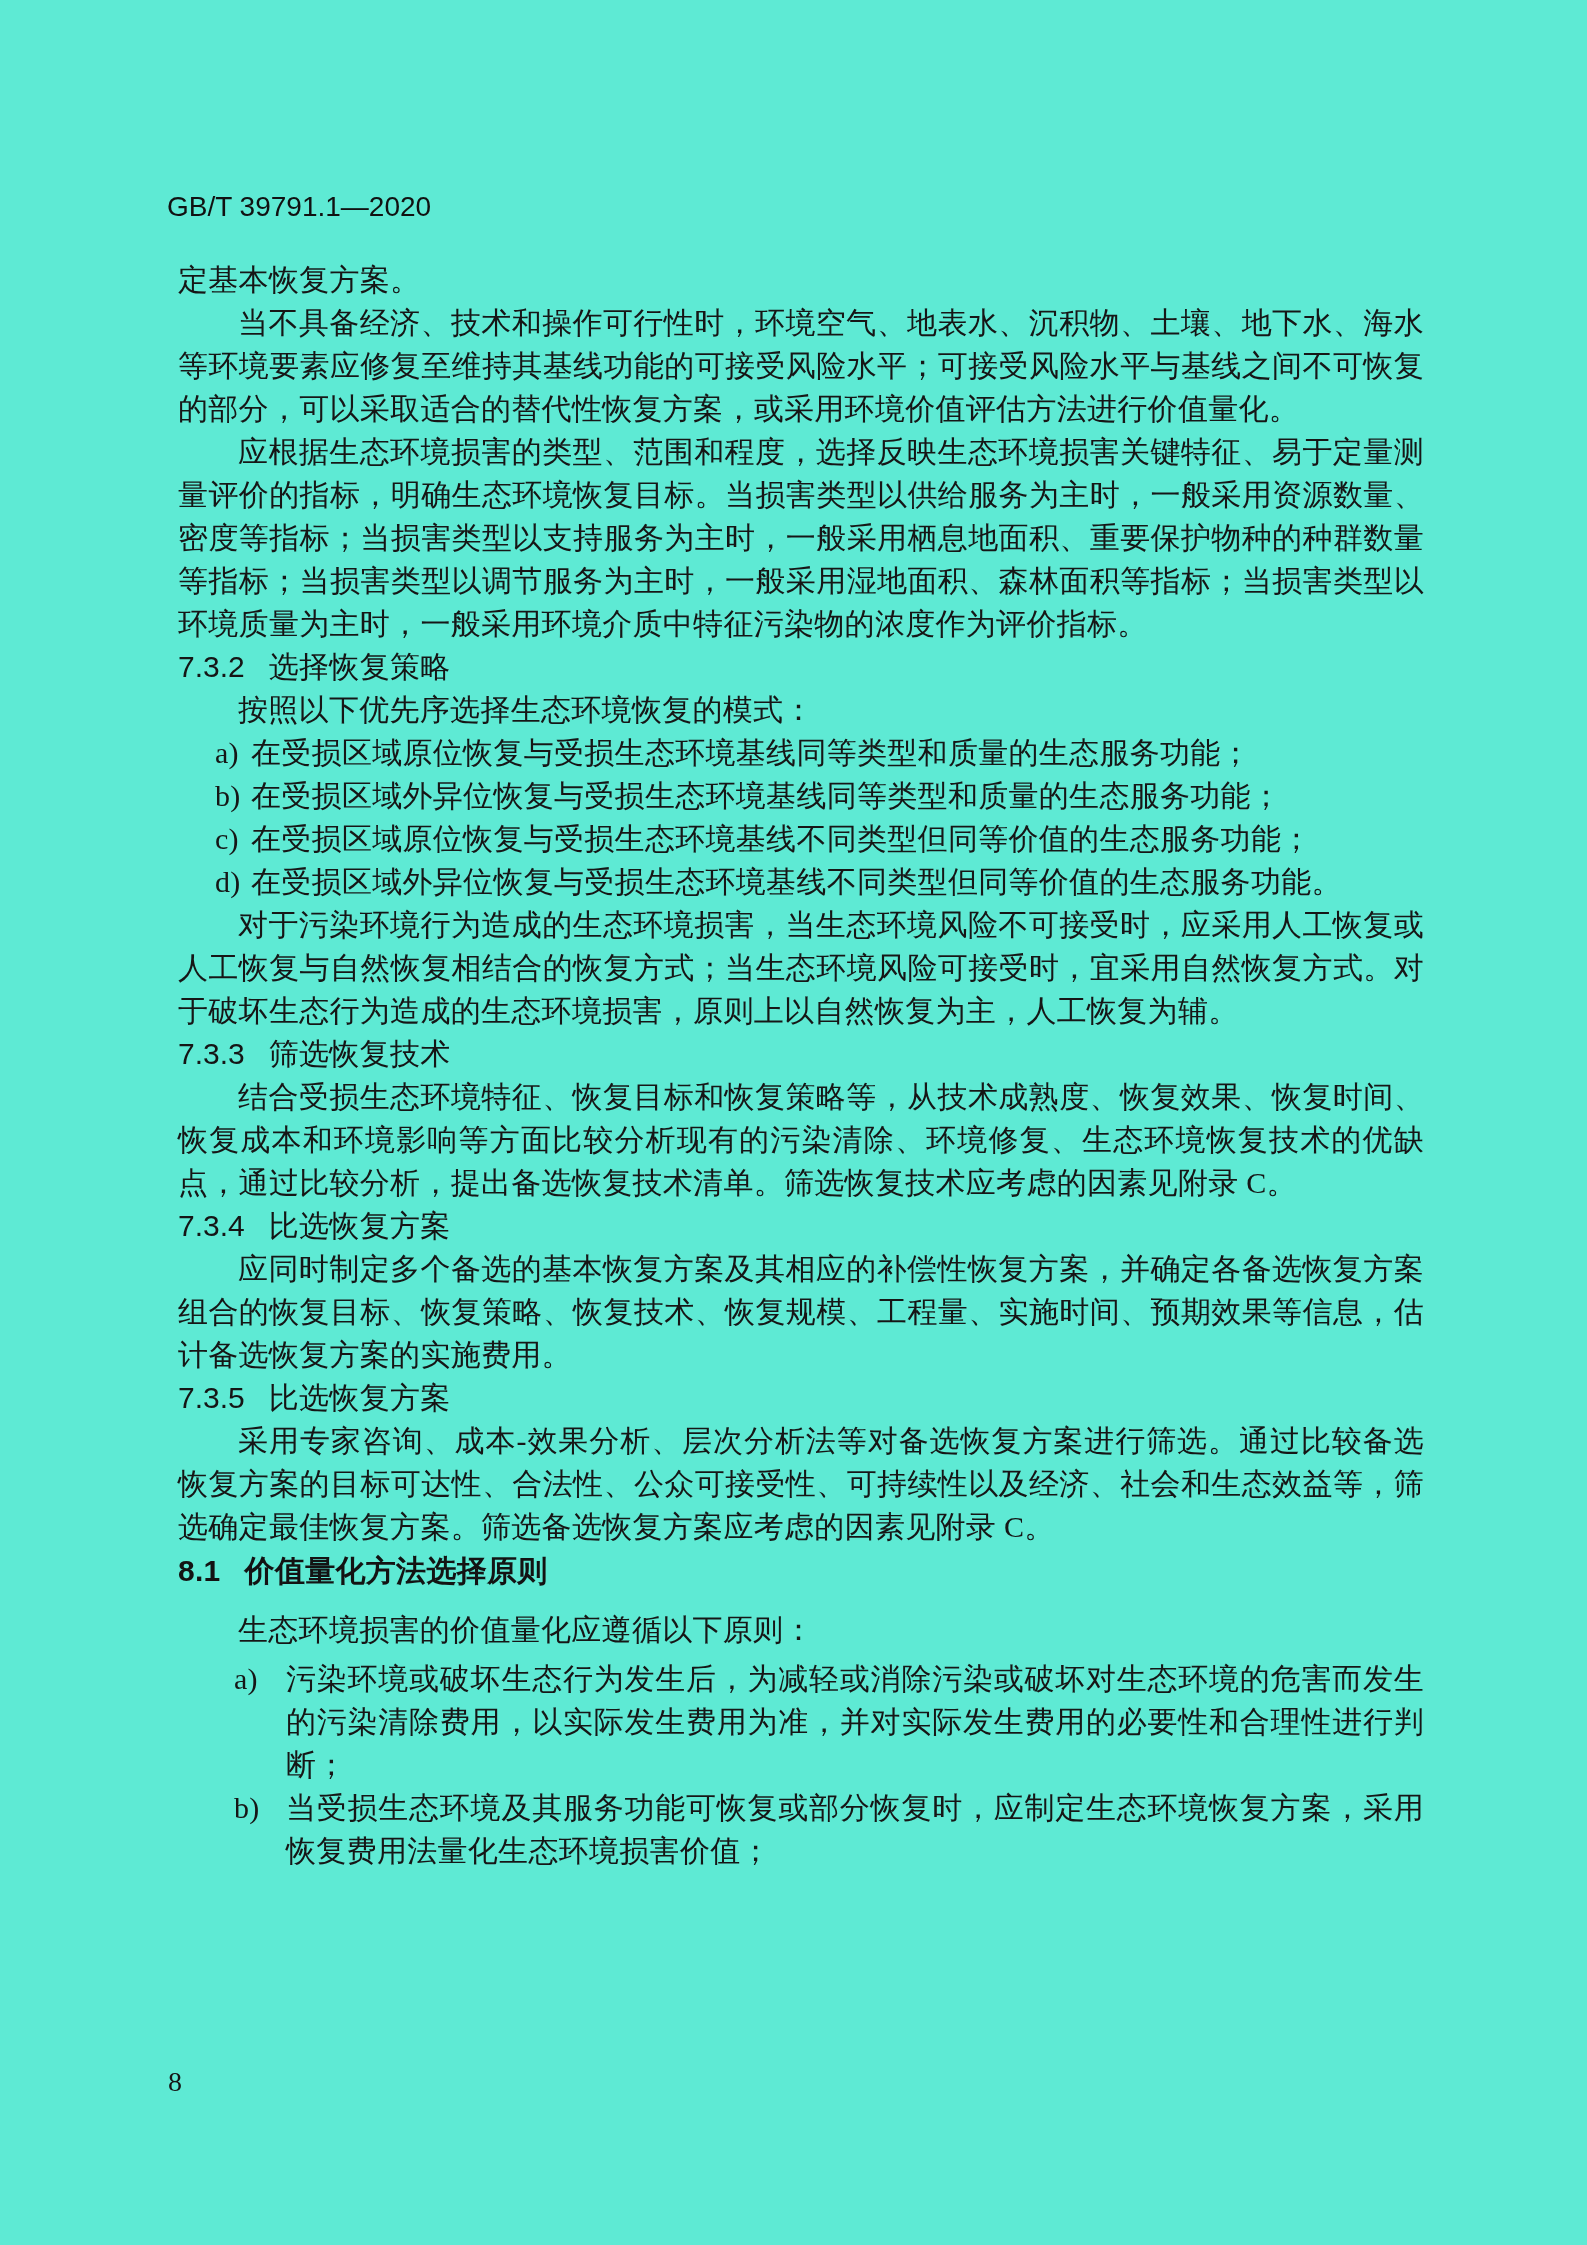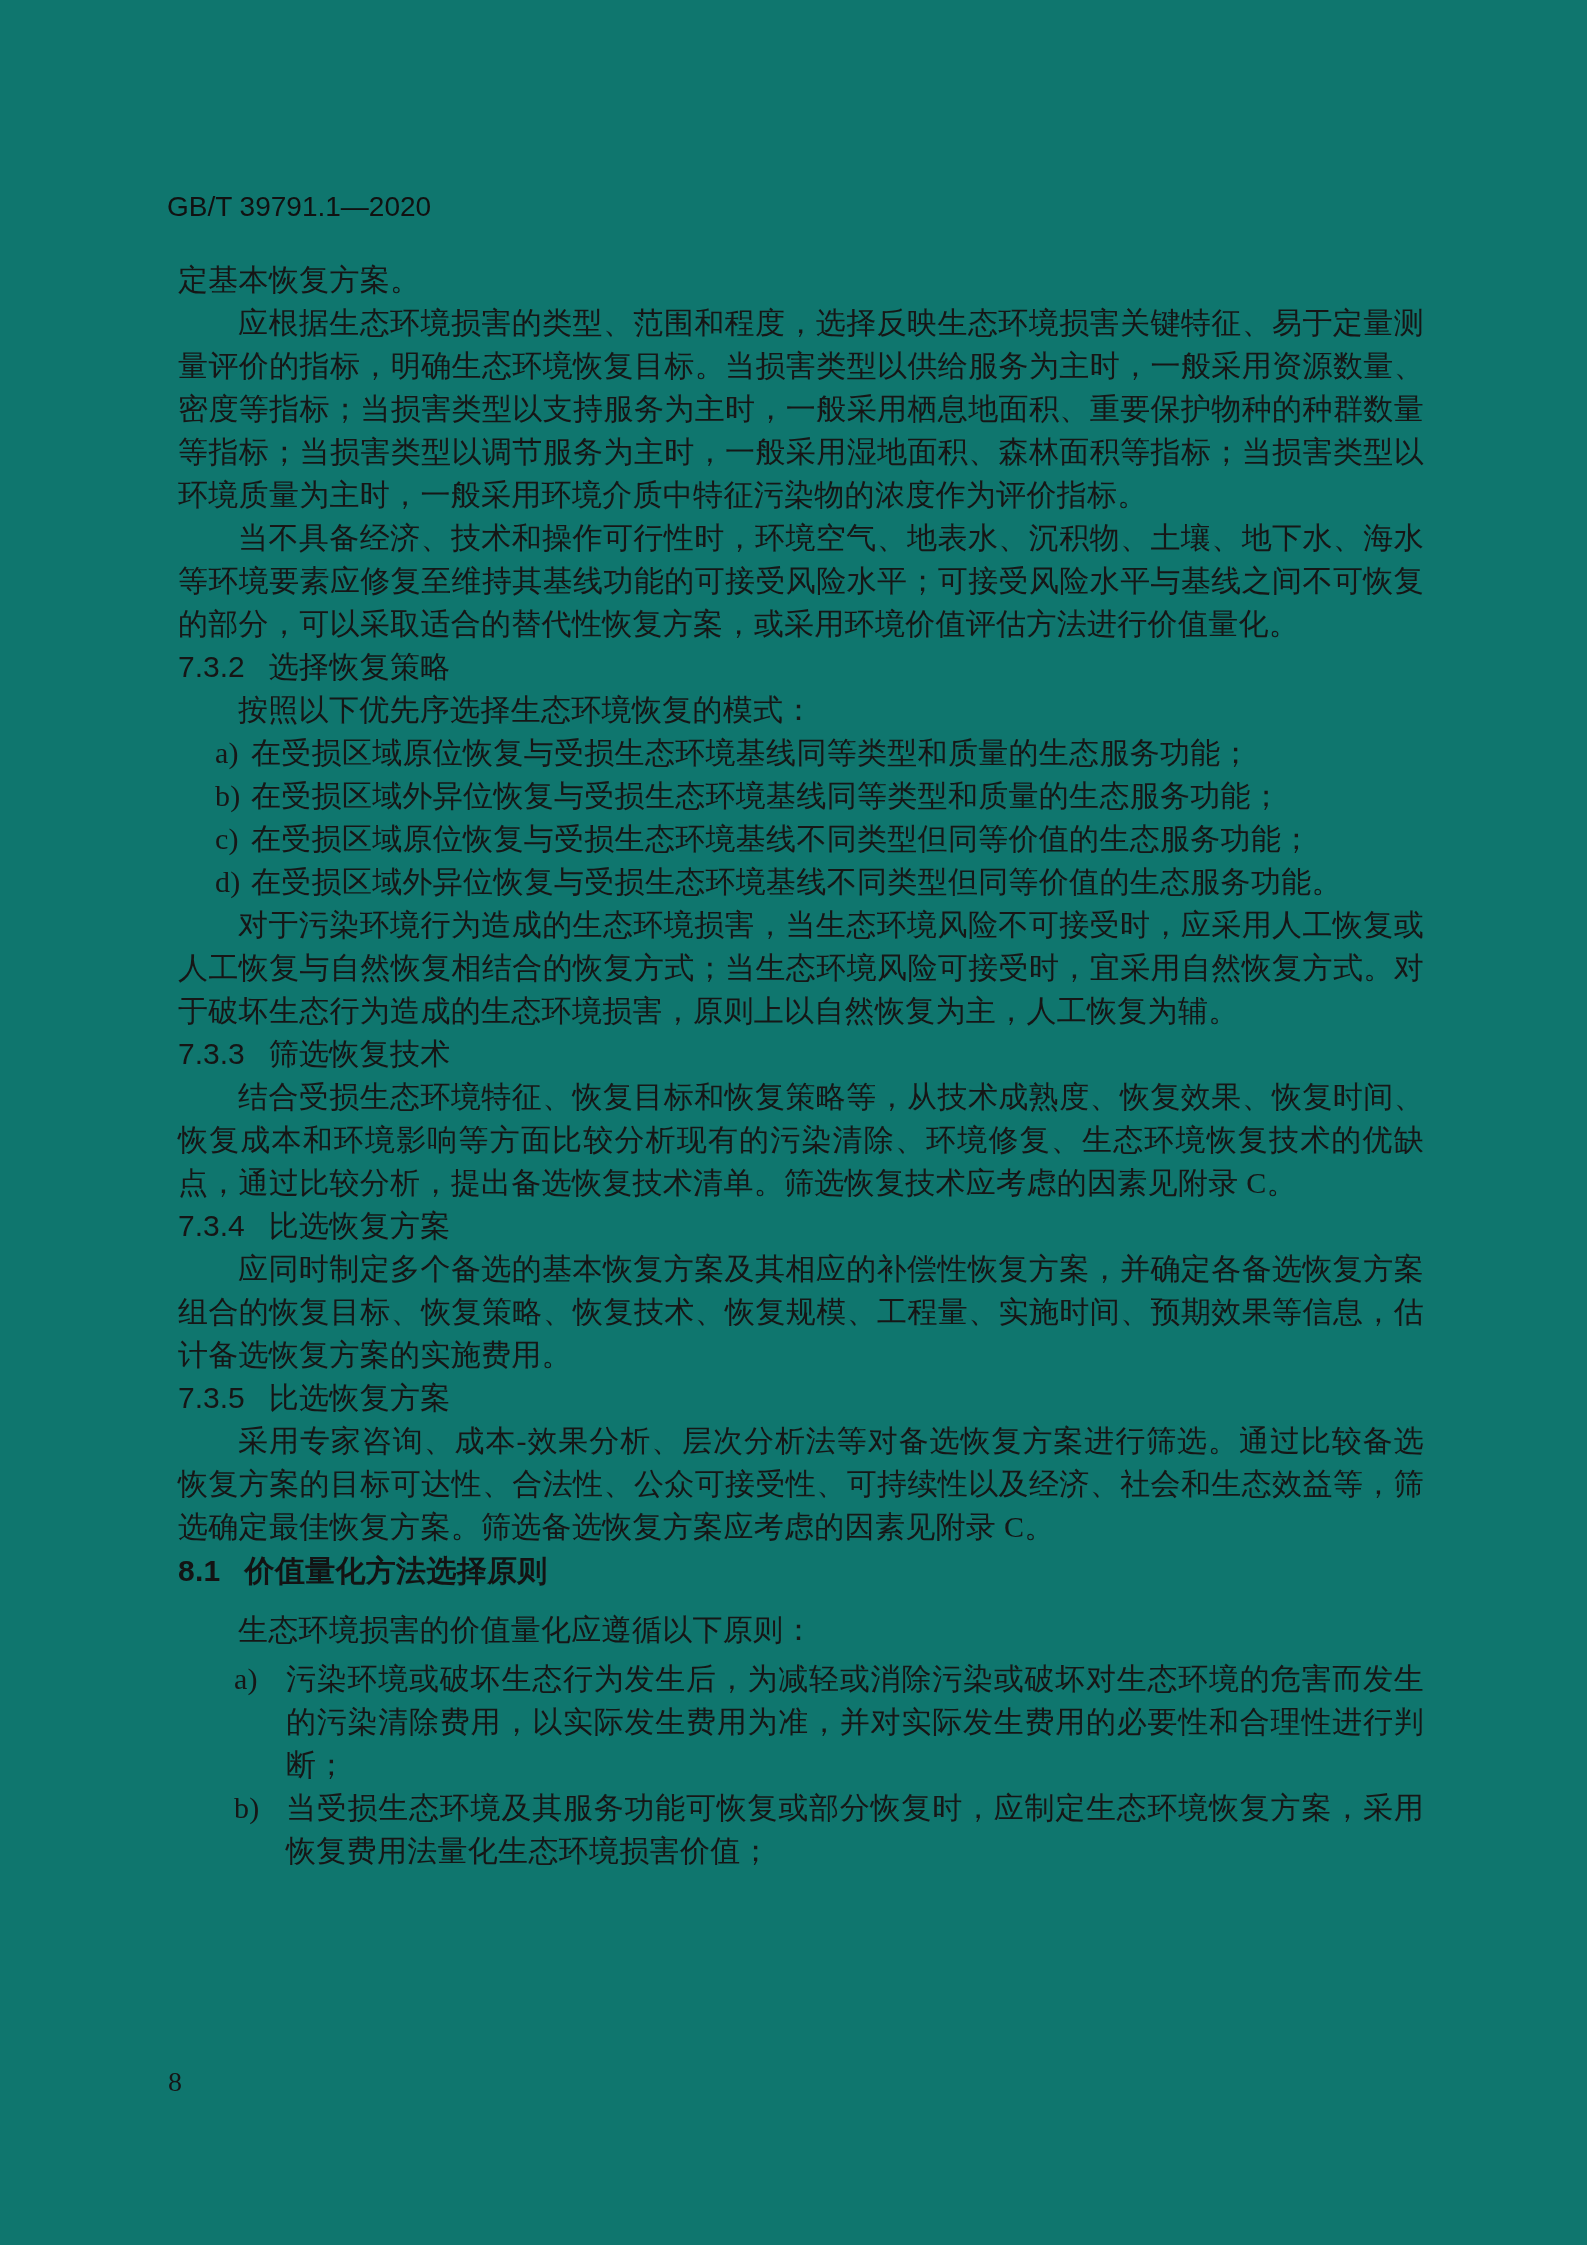--- a/index.html
+++ b/index.html
@@ -1,20 +1,20 @@
 <!DOCTYPE html>
 <html lang="zh"><head>
 <meta charset="utf-8">
 <style>
   html,body { margin:0; padding:0; background:#ffffff; }
   .page {
     position:relative;
     width:1587px;
     height:2245px;
-    background:#0f766e;
+    background:#5eead4;
     color:#161616;
     font-family:"Liberation Serif","DejaVu Serif",serif;
     overflow:hidden;
   }
   .running-head {
     position:absolute;
     left:167px;
     top:192px;
     font-family:"Liberation Sans","DejaVu Sans",sans-serif;
     font-size:28px;
@@ -92,23 +92,23 @@
 <body>
 
 <div class="page">
 
   <div class="running-head">GB/T 39791.1—2020</div>
 
   <div class="content">
 
     <p class="plain">定基本恢复方案。</p>
 
+    <p class="para">当不具备经济、技术和操作可行性时，环境空气、地表水、沉积物、土壤、地下水、海水等环境要素应修复至维持其基线功能的可接受风险水平；可接受风险水平与基线之间不可恢复的部分，可以采取适合的替代性恢复方案，或采用环境价值评估方法进行价值量化。</p>
+
     <p class="para">应根据生态环境损害的类型、范围和程度，选择反映生态环境损害关键特征、易于定量测量评价的指标，明确生态环境恢复目标。当损害类型以供给服务为主时，一般采用资源数量、密度等指标；当损害类型以支持服务为主时，一般采用栖息地面积、重要保护物种的种群数量等指标；当损害类型以调节服务为主时，一般采用湿地面积、森林面积等指标；当损害类型以环境质量为主时，一般采用环境介质中特征污染物的浓度作为评价指标。</p>
-
-    <p class="para">当不具备经济、技术和操作可行性时，环境空气、地表水、沉积物、土壤、地下水、海水等环境要素应修复至维持其基线功能的可接受风险水平；可接受风险水平与基线之间不可恢复的部分，可以采取适合的替代性恢复方案，或采用环境价值评估方法进行价值量化。</p>
 
     <h4 class="h3"><span class="num">7.3.2</span><span class="ttl">选择恢复策略</span></h4>
 
     <p class="para">按照以下优先序选择生态环境恢复的模式：</p>
 
     <div class="list list-modes">
       <div class="li"><span class="lbl">a)</span><span class="txt">在受损区域原位恢复与受损生态环境基线同等类型和质量的生态服务功能；</span></div>
       <div class="li"><span class="lbl">b)</span><span class="txt">在受损区域外异位恢复与受损生态环境基线同等类型和质量的生态服务功能；</span></div>
       <div class="li"><span class="lbl">c)</span><span class="txt">在受损区域原位恢复与受损生态环境基线不同类型但同等价值的生态服务功能；</span></div>
       <div class="li"><span class="lbl">d)</span><span class="txt">在受损区域外异位恢复与受损生态环境基线不同类型但同等价值的生态服务功能。</span></div>

